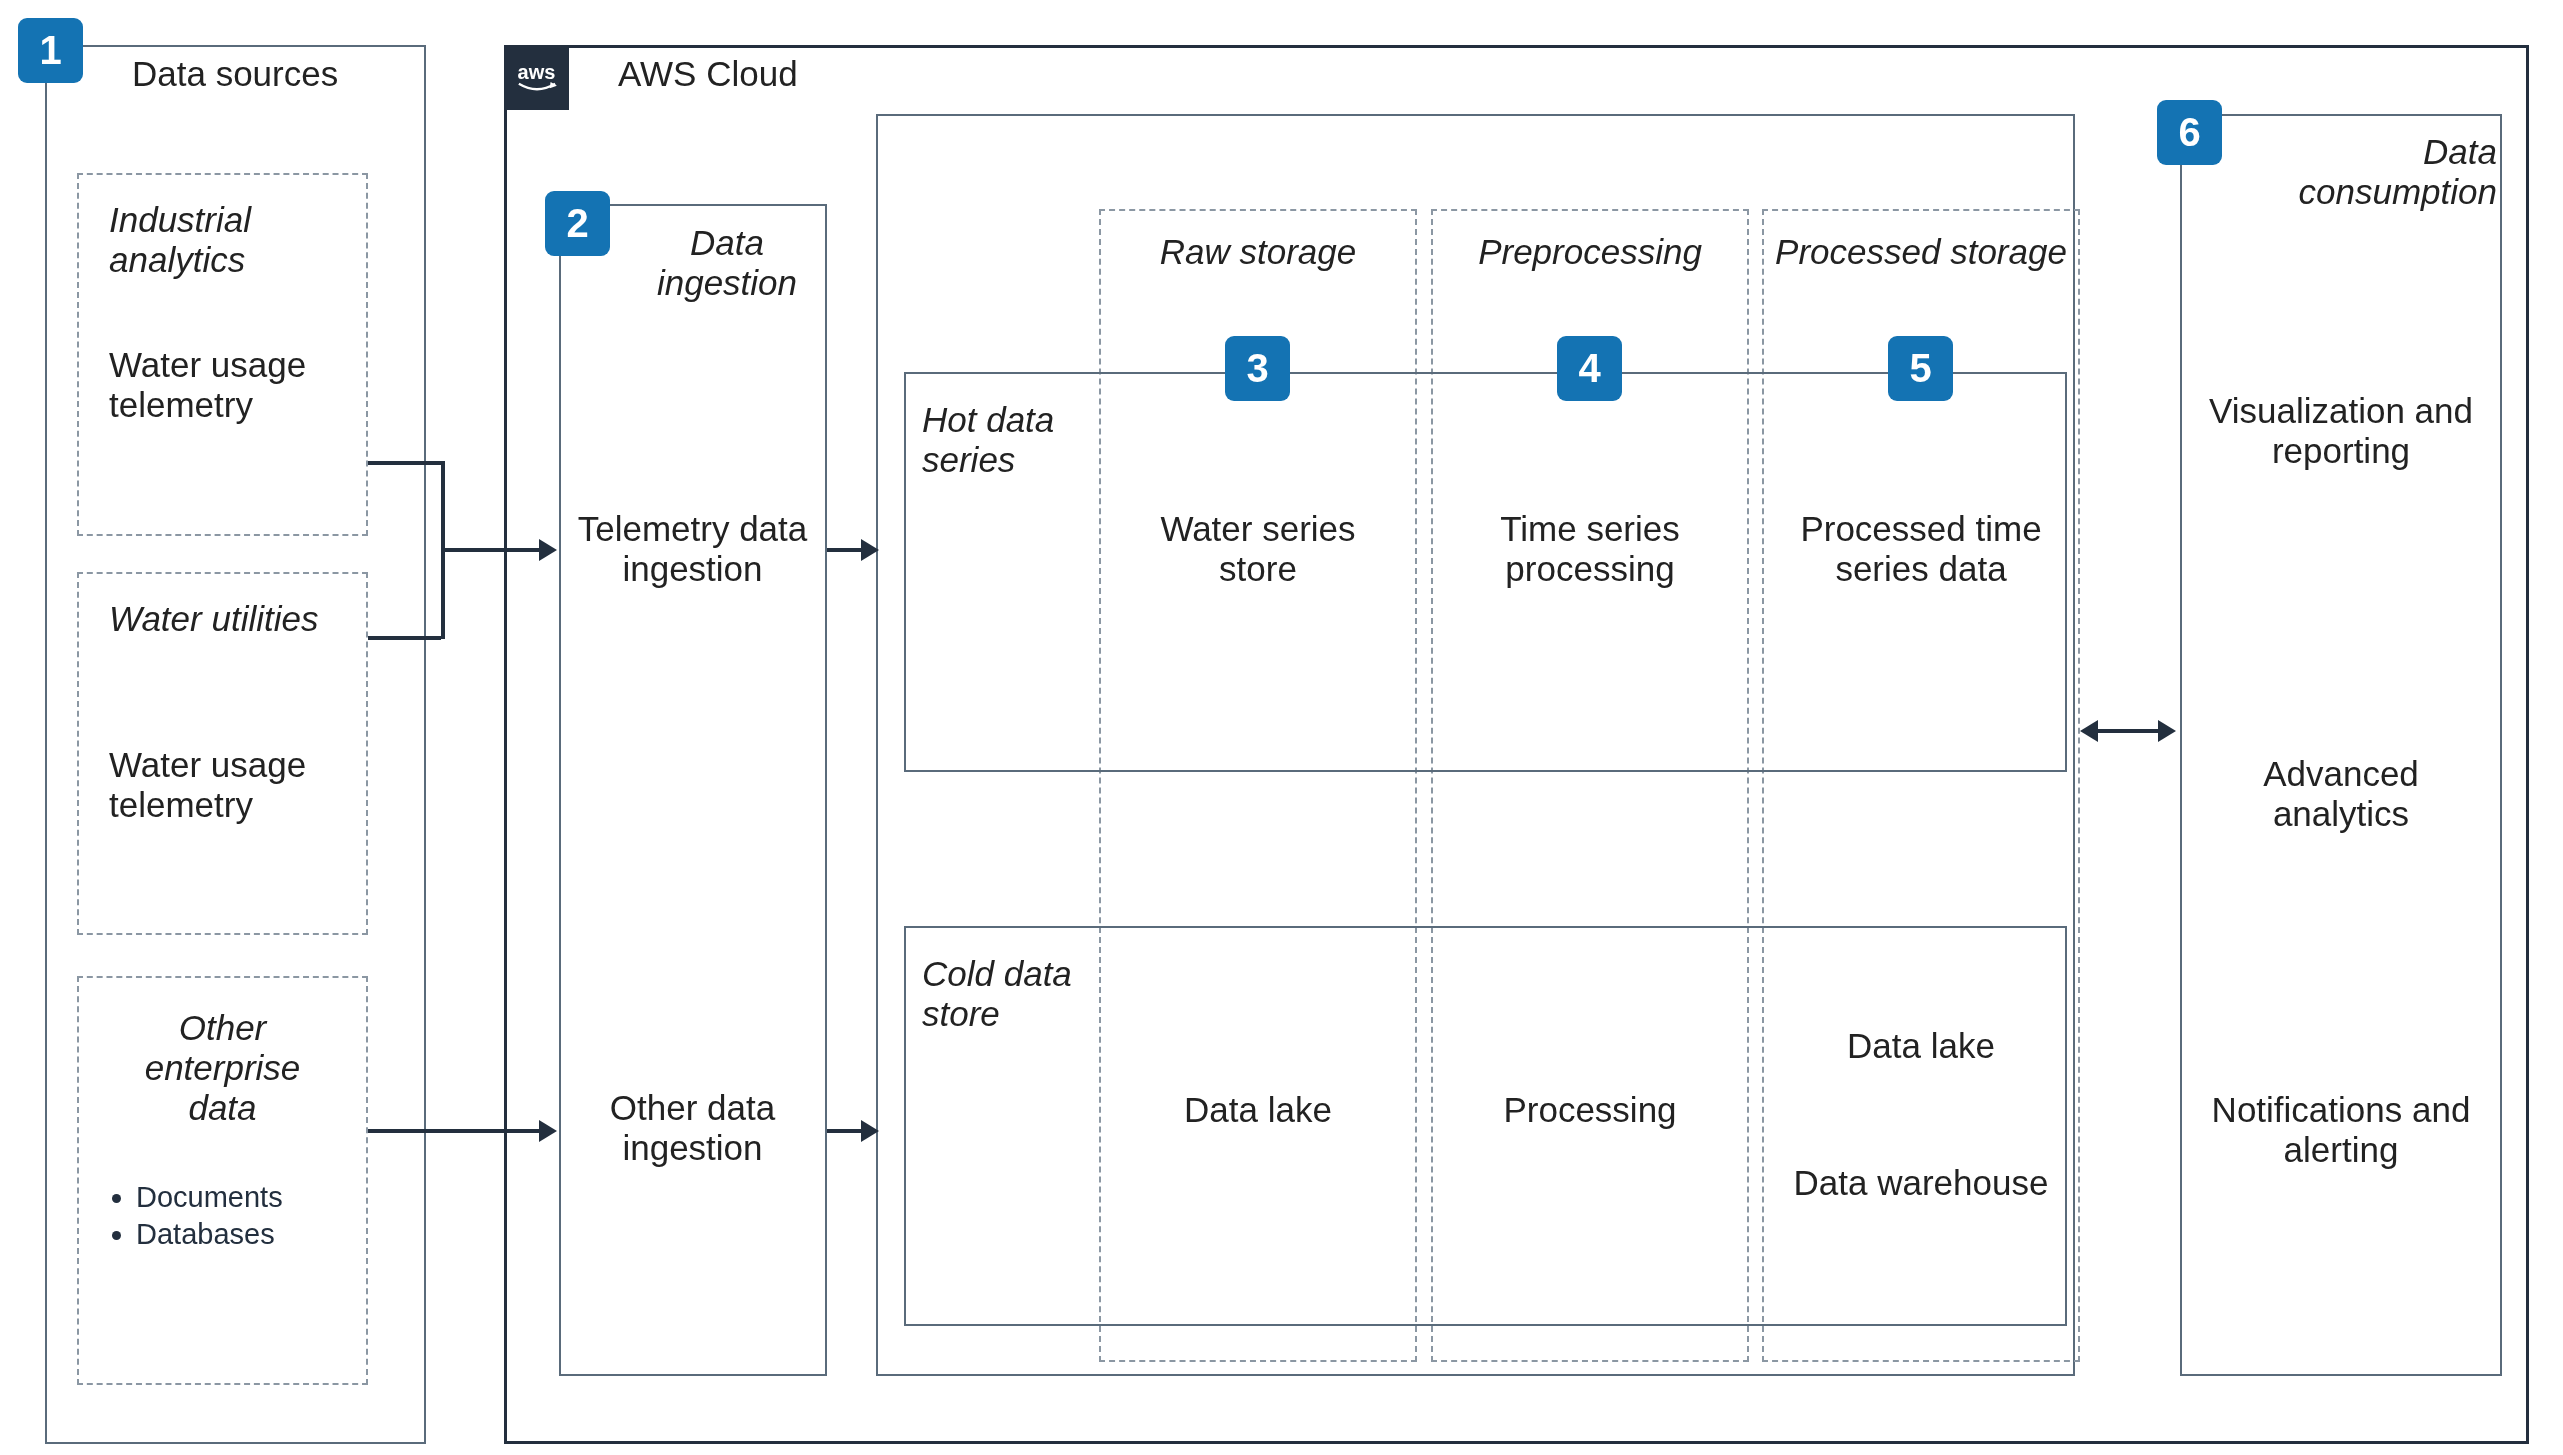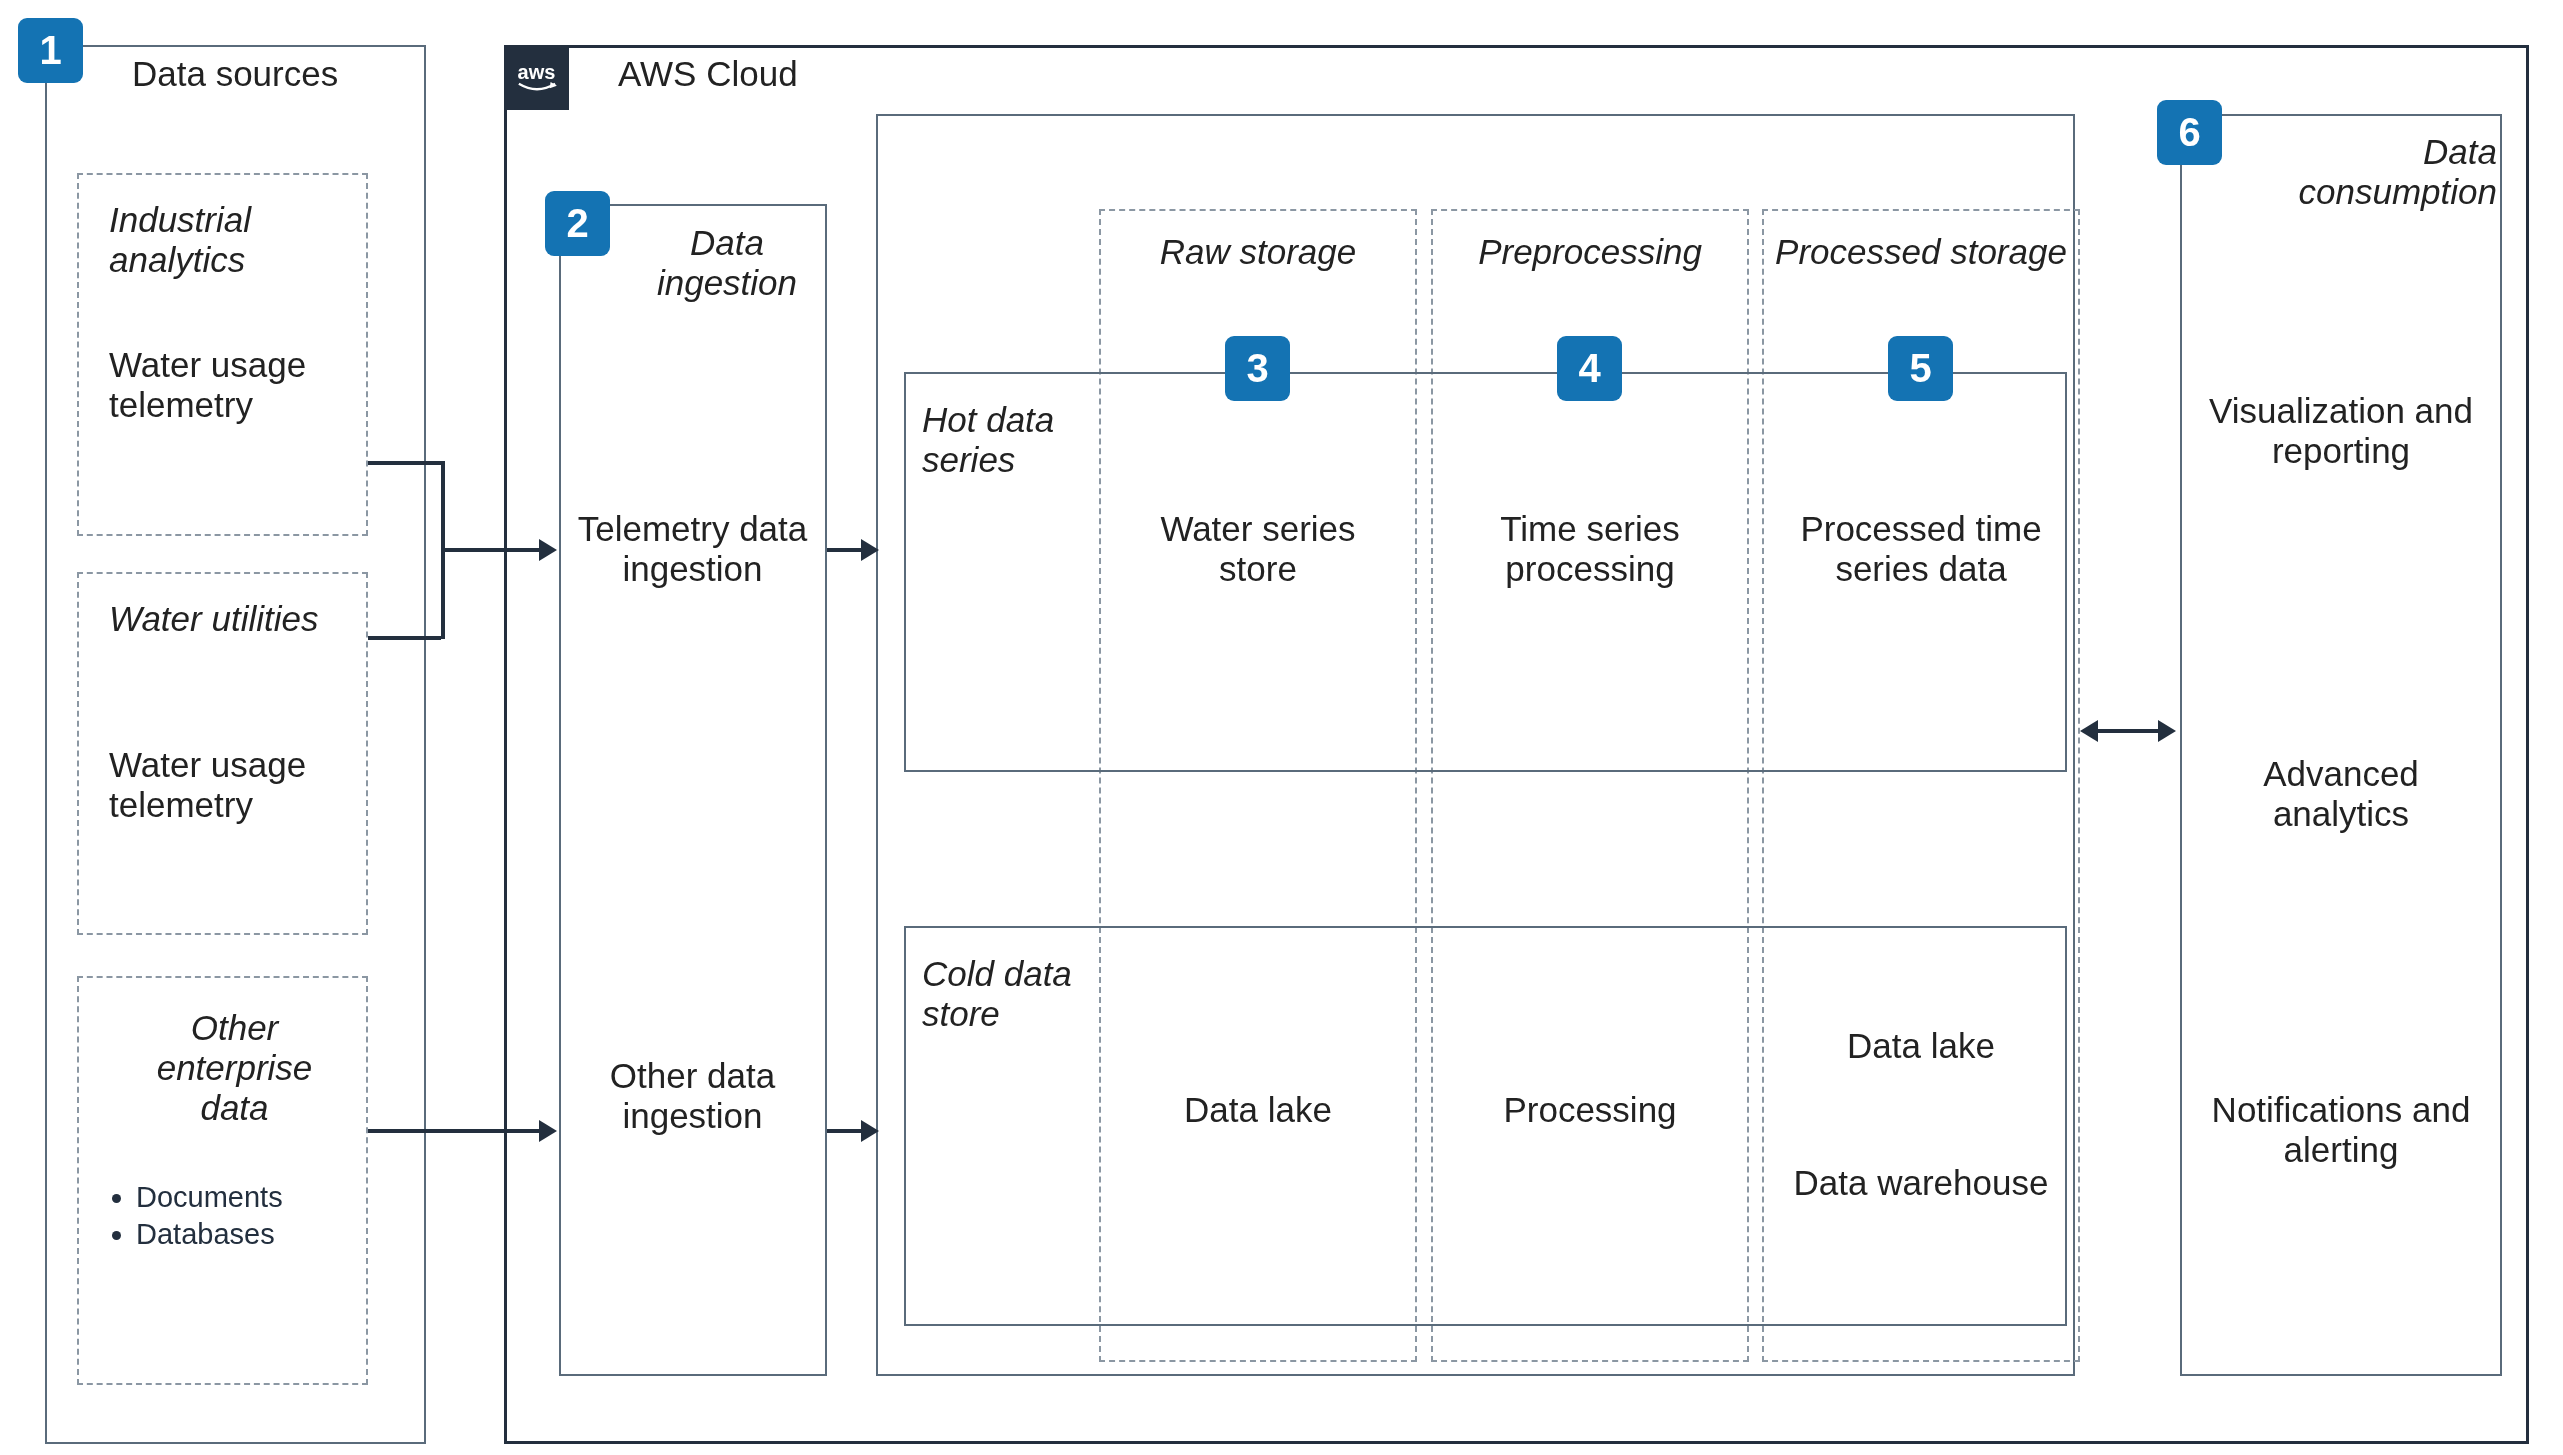--- a/index.html
+++ b/index.html
@@ -117,21 +117,21 @@
 
   <div class="box dashed-border" style="left:77px; top:173px; width:291px; height:363px;"></div>
   <div class="label italic" style="left:109px; top:200px; width:227px; text-align:left;">Industrial analytics</div>
   <div class="label" style="left:109px; top:345px; width:227px; text-align:left;">Water usage telemetry</div>
 
   <div class="box dashed-border" style="left:77px; top:572px; width:291px; height:363px;"></div>
   <div class="label italic" style="left:109px; top:599px; width:227px; text-align:left;">Water utilities</div>
   <div class="label" style="left:109px; top:745px; width:227px; text-align:left;">Water usage telemetry</div>
 
   <div class="box dashed-border" style="left:77px; top:976px; width:291px; height:409px;"></div>
-  <div class="label italic" style="left:121px; top:1008px; width:227px; text-align:center;">Other enterprise data</div>
+  <div class="label italic" style="left:109px; top:1008px; width:227px; text-align:center;">Other enterprise data</div>
   <div style="position:absolute; left:109px; top:1181px; width:227px;">
     <ul class="bullets">
       <li>Documents</li>
       <li>Databases</li>
     </ul>
   </div>
 
   <div class="box heavy-border" style="left:504px; top:45px; width:2025px; height:1399px;"></div>
   <div class="title" style="left:618px; top:54px;">AWS Cloud</div>
   <div class="aws-badge" style="left:504px; top:45px;">
@@ -139,21 +139,21 @@
     <svg width="40" height="12.7" viewBox="0 0 44 14">
         <path d="M2 2 Q22 14 42 2" stroke="#ffffff" stroke-width="2.5" fill="none"></path>
         <path d="M37 0 L44 4 L36 7 Z" fill="#ffffff"></path>
       </svg>
   </div>
 
   <div class="box solid-border" style="left:559px; top:204px; width:268px; height:1172px;"></div>
   <div class="badge" style="left:545px; top:191px;">2</div>
   <div class="label italic" style="left:636px; top:223px; width:182px;">Data ingestion</div>
   <div class="label" style="left:572px; top:509px; width:241px;">Telemetry data ingestion</div>
-  <div class="label" style="left:572px; top:1056px; width:241px;">Other data ingestion</div>
+  <div class="label" style="left:572px; top:1088px; width:241px;">Other data ingestion</div>
 
   <div class="box solid-border" style="left:876px; top:114px; width:1199px; height:1262px;"></div>
 
   <div class="box dashed-border" style="left:1099px; top:209px; width:318px; height:1153px;"></div>
   <div class="label italic" style="left:1099px; top:232px; width:318px;">Raw storage</div>
 
   <div class="box dashed-border" style="left:1431px; top:209px; width:318px; height:1153px;"></div>
   <div class="label italic" style="left:1431px; top:232px; width:318px;">Preprocessing</div>
 
   <div class="box dashed-border" style="left:1762px; top:209px; width:318px; height:1153px;"></div>

